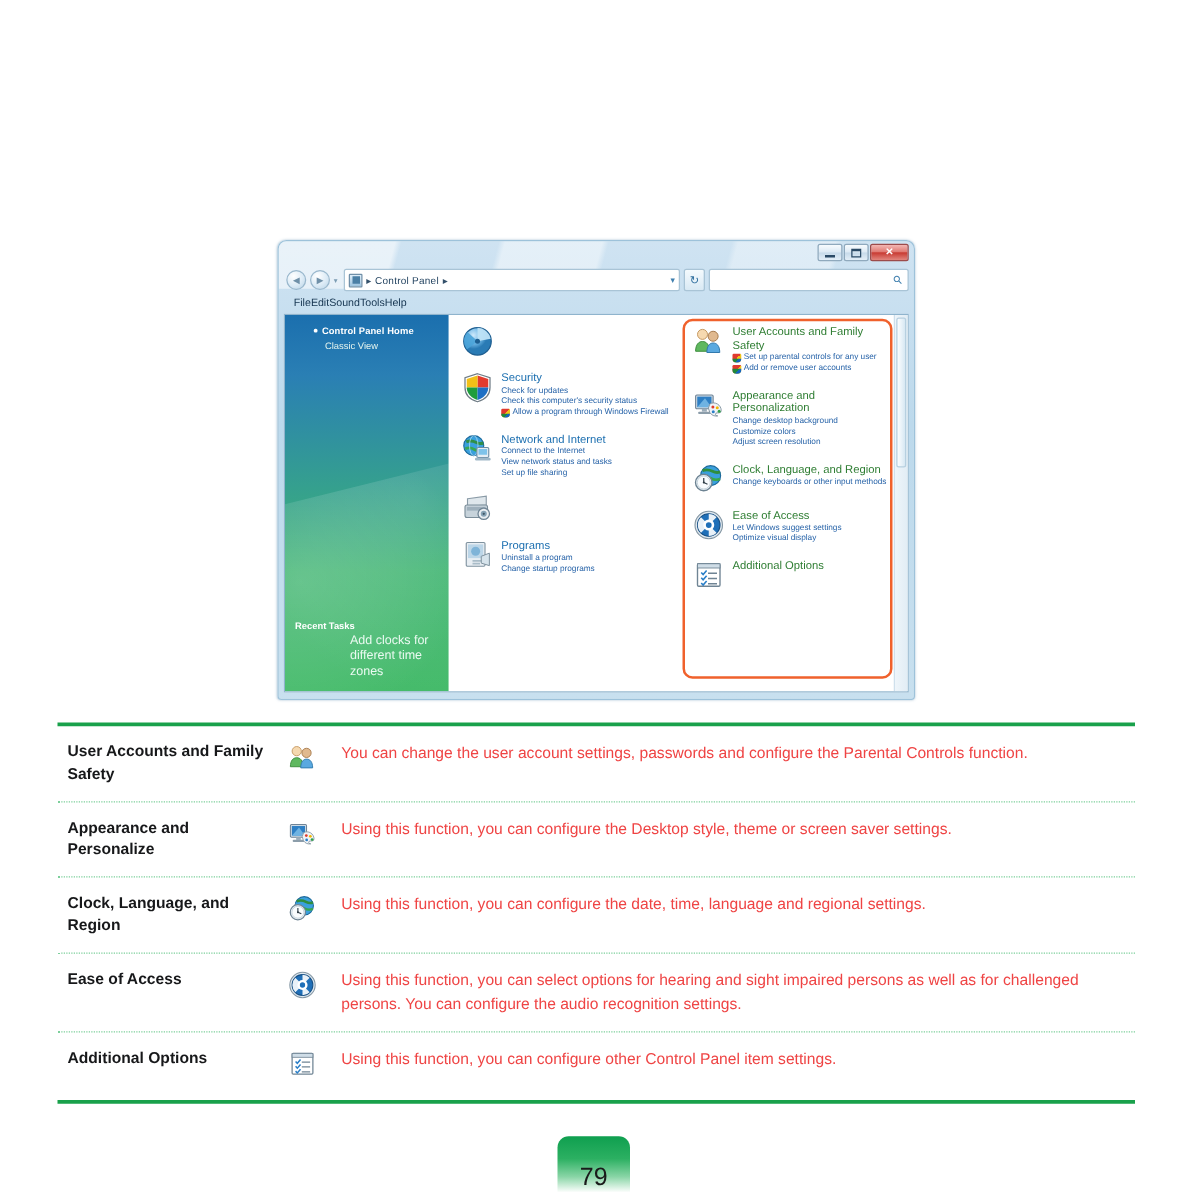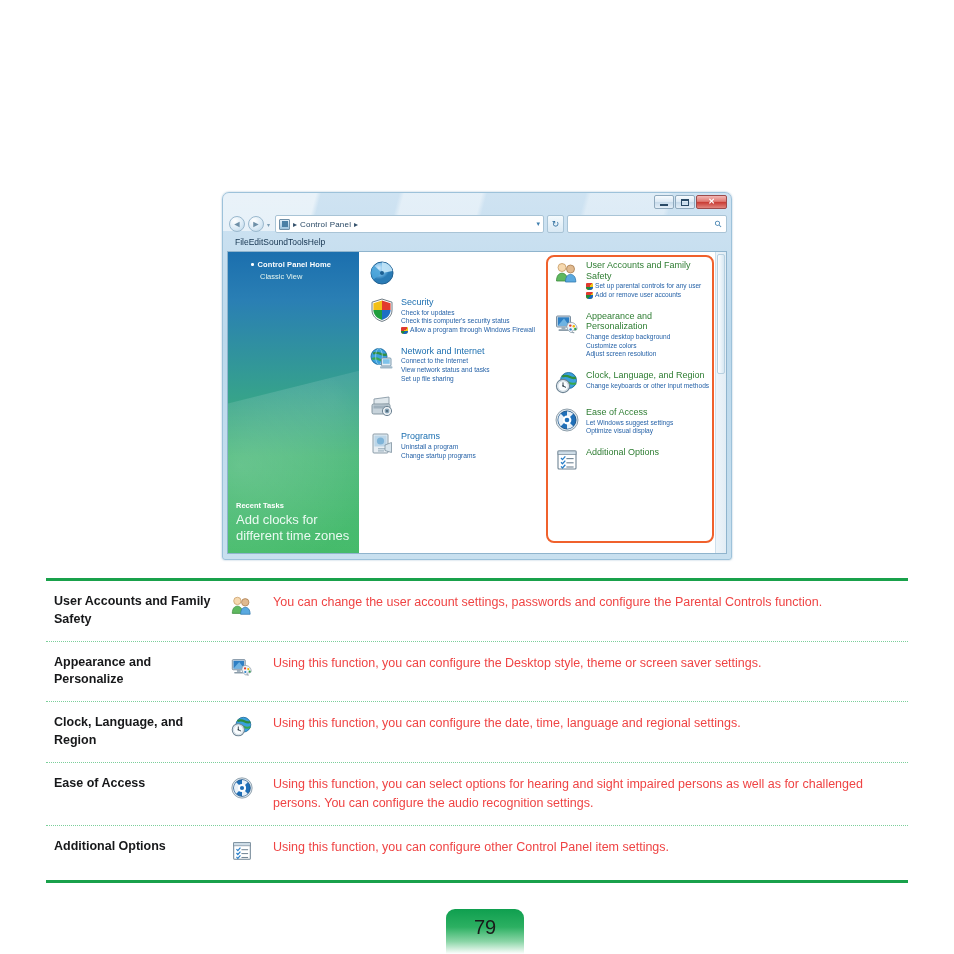--- a/index.html
+++ b/index.html
@@ -142,21 +142,21 @@
   .sb-home {
     font-size:7.5px; font-weight:bold; color:#ffffff; letter-spacing:.1px;
     display:flex; align-items:center; gap:4px; margin-bottom:3px;
   }
   .sb-bullet{width:2.5px;height:2.5px;border-radius:50%;background:#fff;flex:0 0 auto;}
   .sb-sub { font-size:7.5px; color:#e6f5ef; padding-left:9px; }
   .sb-recent {
     position:absolute; z-index:2; left:8px; bottom:8px; right:6px;
   }
   .sb-recent-title{font-size:7.5px;font-weight:bold;color:#fff;margin-bottom:2px;}
-  .sb-recent-item{font-size:13px;color:#eafaf1;line-height:1.28;}
+  .sb-recent-item{font-size:10px;color:#eafaf1;line-height:1.28;margin-left:44px;}
 
   .content {
     flex:1; position:relative; background:#fff;
     display:flex; padding:8px 0 0 0;
   }
   .col { position:relative; }
   .col-left { width:185px; flex:0 0 185px; padding:0 4px 0 10px; }
   .col-right { width:170px; flex:0 0 170px; position:relative; padding:0 2px 0 10px; }
 
   .cat { display:flex; gap:6px; margin-bottom:11px; align-items:flex-start; }
@@ -222,26 +222,26 @@
   }
   .ticon { width:62px; flex:0 0 62px; display:flex; justify-content:center; padding-top:1px; }
   .ticon .ic{width:24px;height:24px;}
   .tdesc {
     flex:1; font-size:12.5px; color:#ef4444; line-height:1.55; padding-right:6px;
   }
 
   
   .pagebadge{
     position:absolute; left:446px; top:909px;
-    width:78px; height:45px;
+    width:58px; height:45px;
     border-radius:9px 9px 0 0;
     background:linear-gradient(180deg,#0f9f4f 0%, #2cb062 40%, #89d5a6 72%, #ffffff 100%);
     color:#1a1a1a;
     display:flex; align-items:flex-start; justify-content:center;
-    padding-top:7px;
+    padding-top:22px;
     font-size:20px;
   }
 </style>
 </head>
 <body>
 
 <div id="page">
 
   <div class="win-wrap">
     <div class="win">

